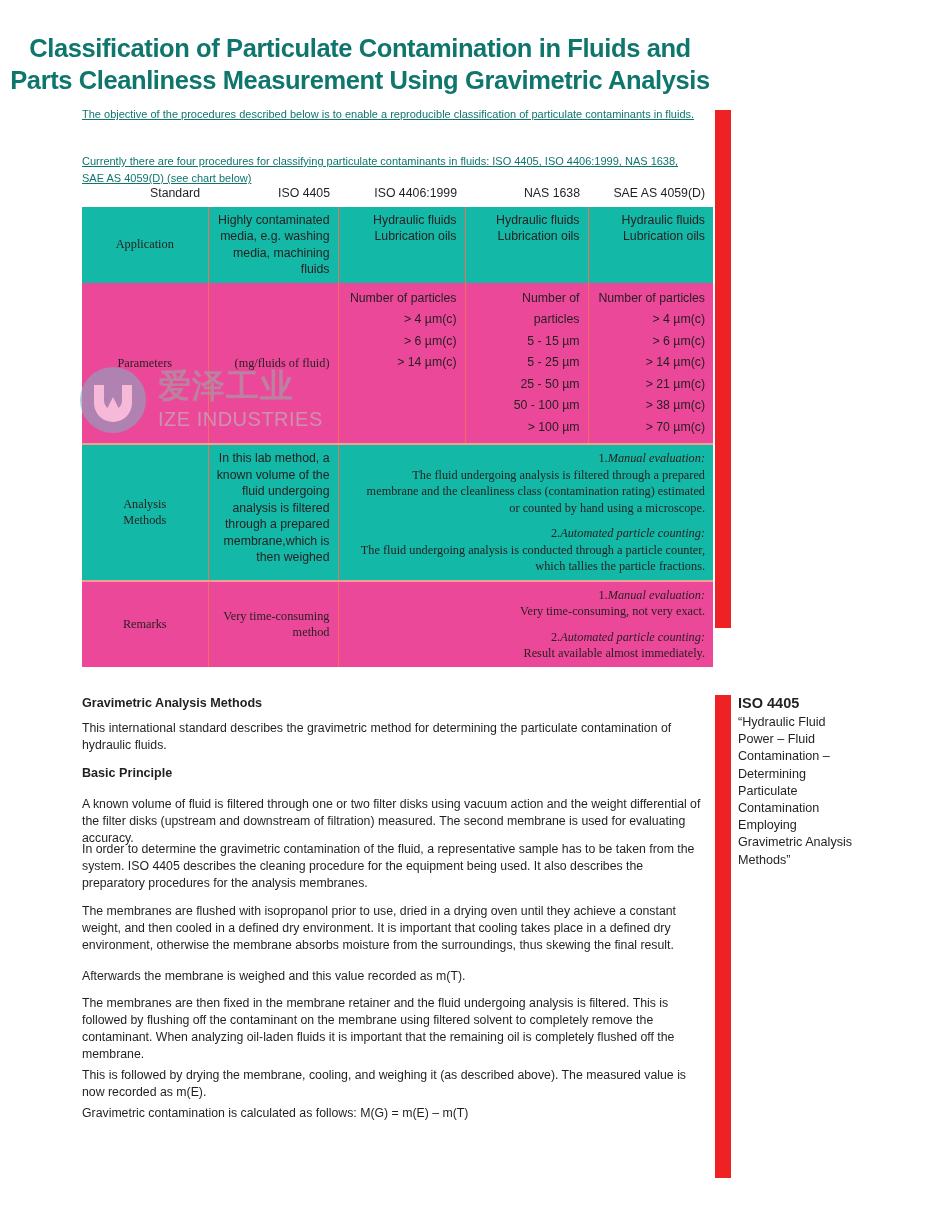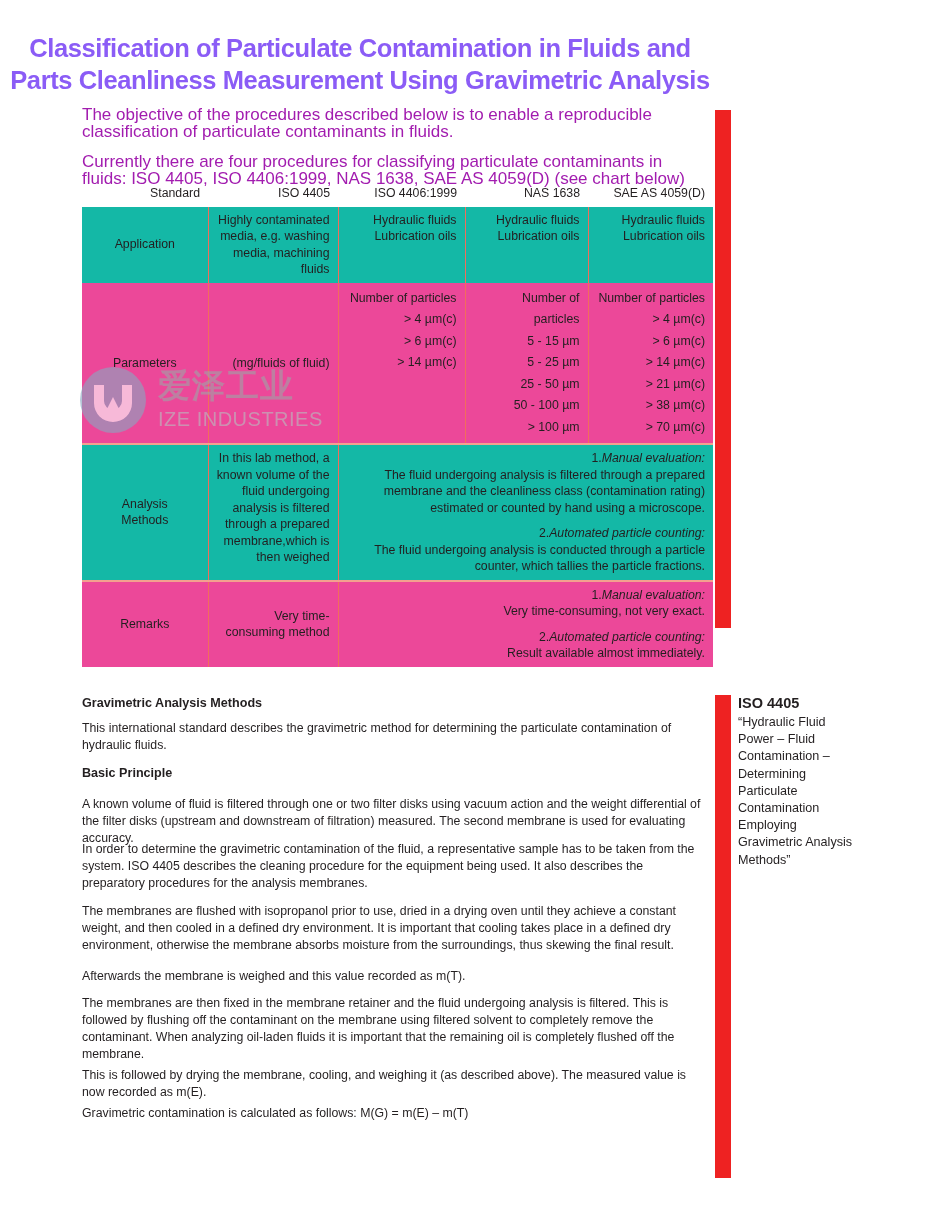--- a/index.html
+++ b/index.html
@@ -29,40 +29,41 @@
 
   
   .title-block {
     position: absolute;
     left: 0;
     top: 32px;
     width: 720px;
     text-align: center;
   }
   .title-line {
-    color: #8b5cf6;
+    color: #0f766e;
     font-weight: bold;
     font-size: 25.5px;
     line-height: 32px;
     letter-spacing: -0.4px;
     white-space: nowrap;
   }
 
   
   .intro {
     position: absolute;
     left: 82px;
     width: 620px;
   }
   .intro.p1 { top: 106px; }
   .intro.p2 { top: 153px; }
   .body-text {
-    font-size: 17px;
+    font-size: 11px;
     line-height: 17px;
-    color: #a21caf;
+    color: #0f766e;
+    text-decoration: underline;
   }
 
   
   .std-table {
     position: absolute;
     left: 82px;
     top: 180px;
     width: 631px;
     border-collapse: collapse;
     table-layout: fixed;
@@ -86,21 +87,21 @@
 
   .vline { border-left: 1.5px solid #f26d5b; }
 
   .lbl {
     text-align: center !important;
     font-weight: bold;
     vertical-align: middle !important;
   }
 
   .cell-center { text-align: center; }
-  .cell-mid { vertical-align: middle !important; }
+  .cell-mid { vertical-align: middle !important; font-family: Liberation Serif, serif; }
 
   .plist { line-height: 21.5px; }
 
   .rule-bottom { border-bottom: 2px solid #f4a08f; }
 
   .numlist { margin: 0; padding: 0; list-style: none; }
   .numlist li { margin-bottom: 9px; }
   .numlist li:last-child { margin-bottom: 0; }
   .numlist .num { display: inline-block; width: 14px; }
   .numlist .hdr { font-style: italic; }

